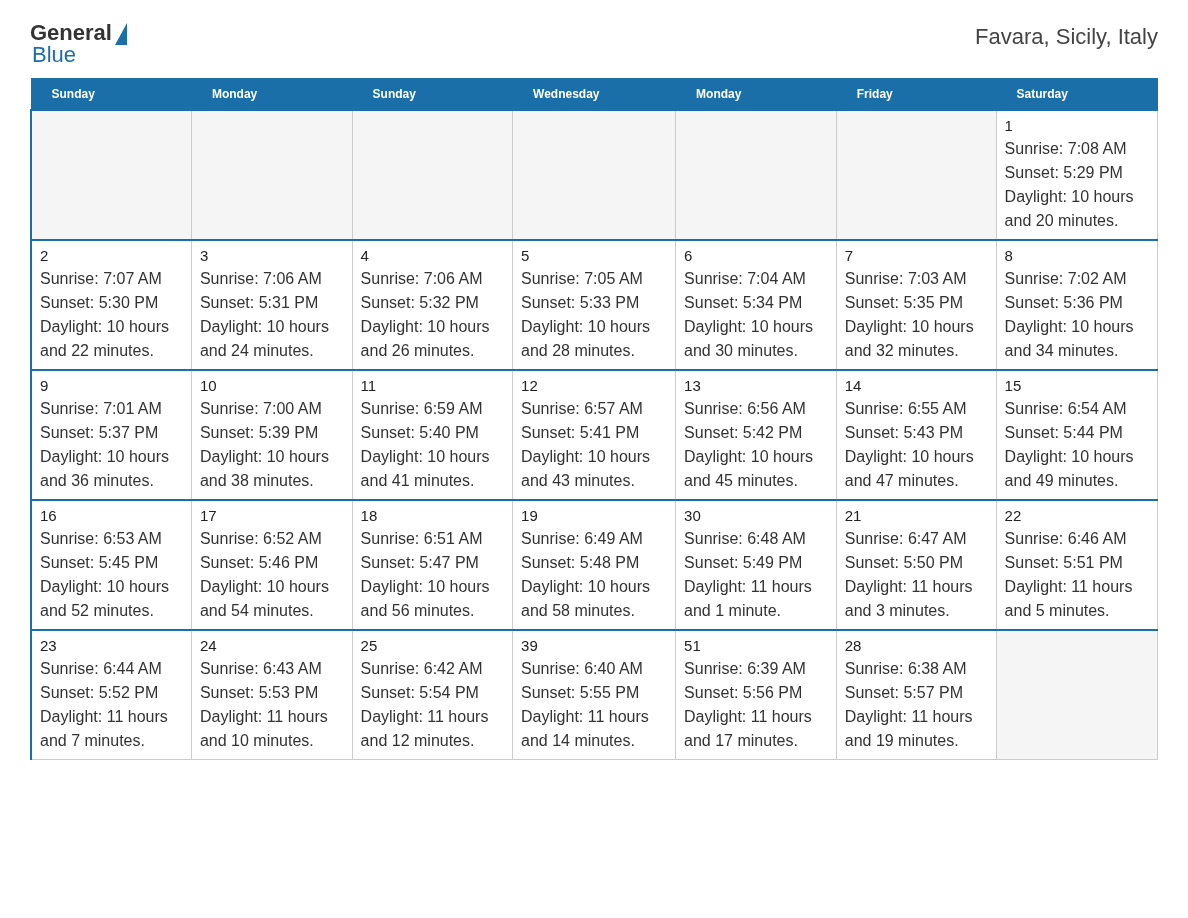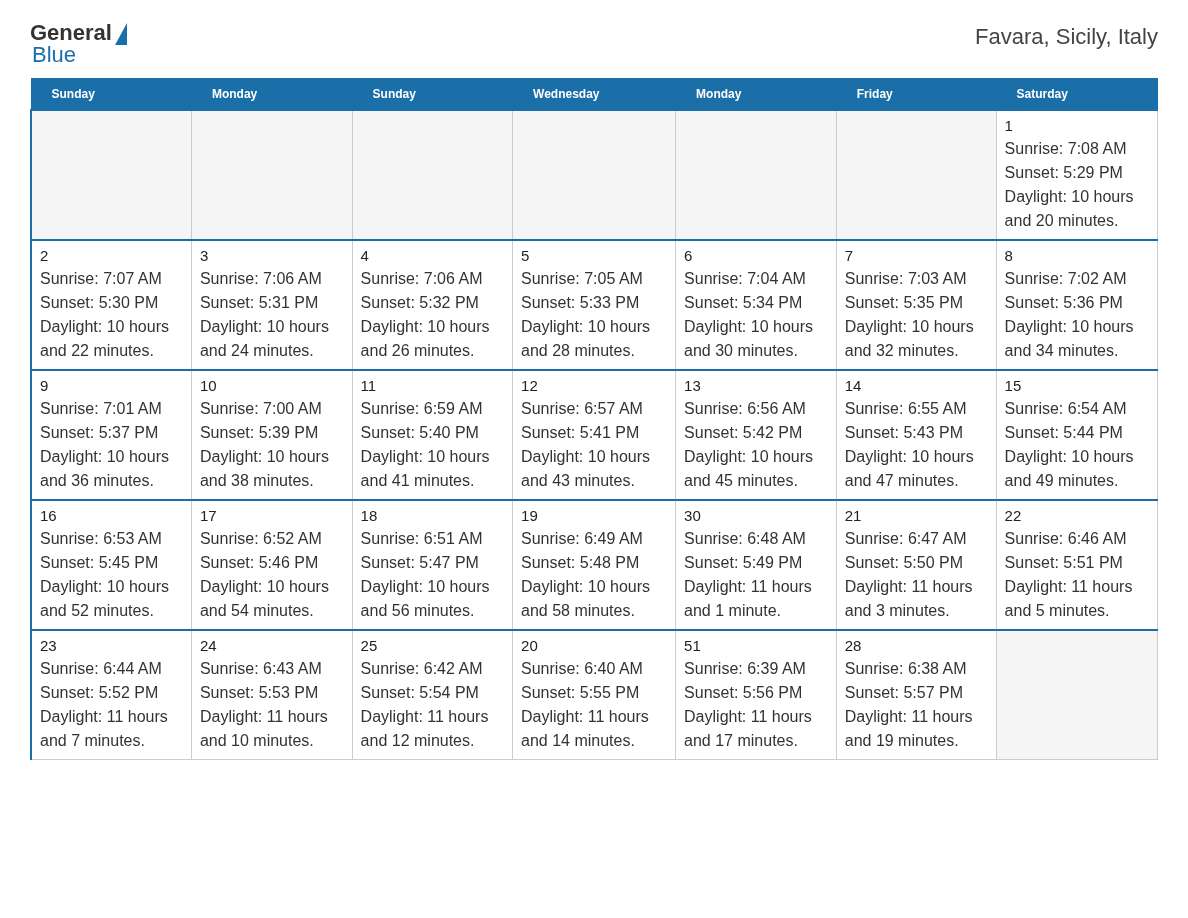--- a/index.html
+++ b/index.html
@@ -245,21 +245,21 @@
         </td>
         <td>
           <div class="day-number">24</div>
           <div class="day-info">Sunrise: 6:43 AM<br>Sunset: 5:53 PM<br>Daylight: 11 hours and 10 minutes.</div>
         </td>
         <td>
           <div class="day-number">25</div>
           <div class="day-info">Sunrise: 6:42 AM<br>Sunset: 5:54 PM<br>Daylight: 11 hours and 12 minutes.</div>
         </td>
         <td>
-          <div class="day-number">20</div>
+          <div class="day-number">39</div>
           <div class="day-info">Sunrise: 6:40 AM<br>Sunset: 5:55 PM<br>Daylight: 11 hours and 14 minutes.</div>
         </td>
         <td>
           <div class="day-number">51</div>
           <div class="day-info">Sunrise: 6:39 AM<br>Sunset: 5:56 PM<br>Daylight: 11 hours and 17 minutes.</div>
         </td>
         <td>
           <div class="day-number">28</div>
           <div class="day-info">Sunrise: 6:38 AM<br>Sunset: 5:57 PM<br>Daylight: 11 hours and 19 minutes.</div>
         </td>

